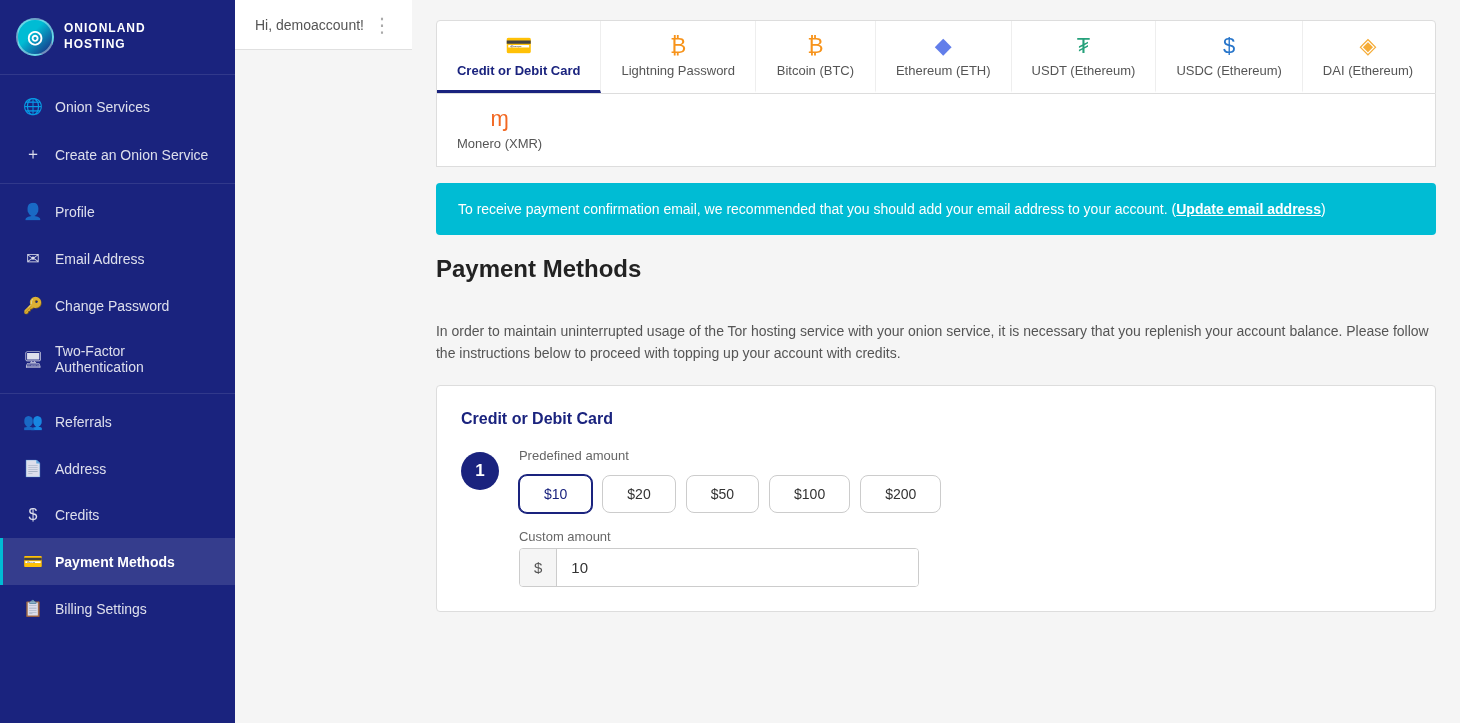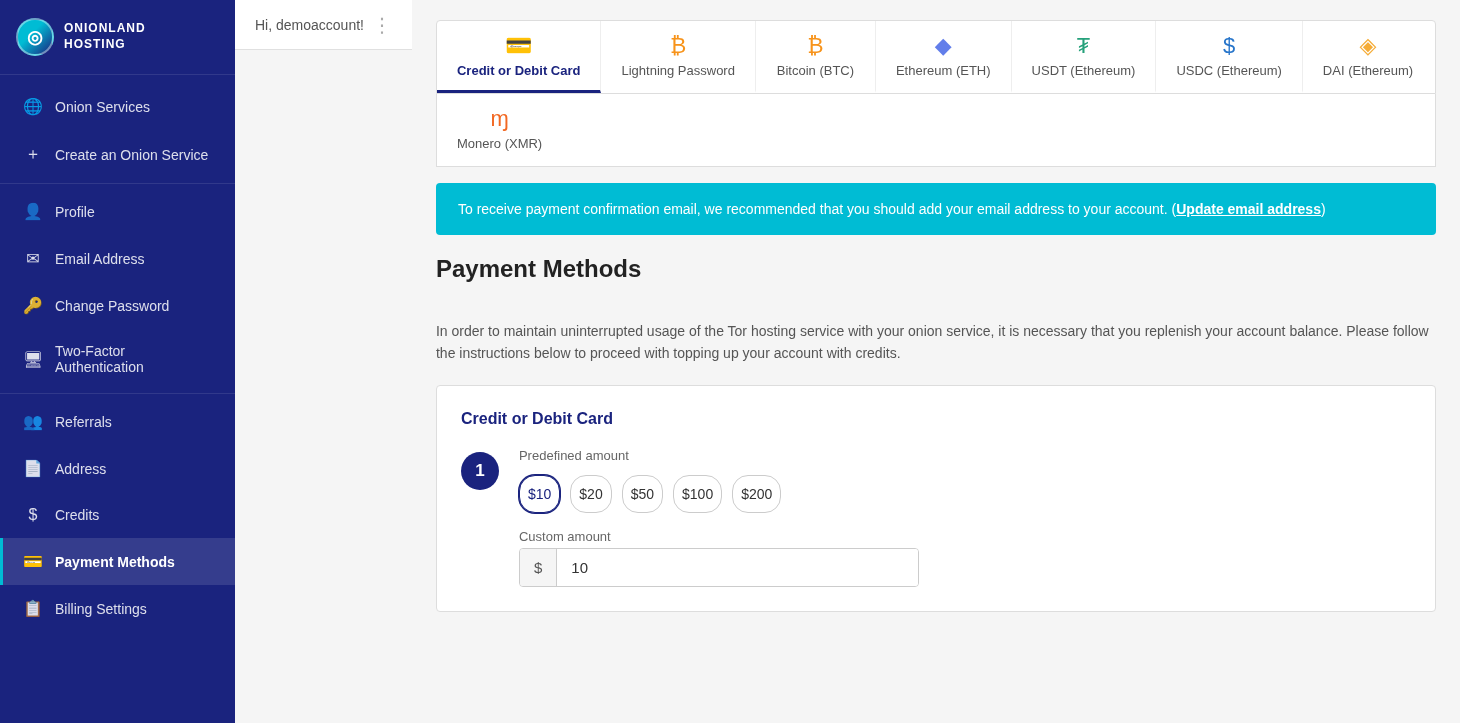--- a/index.html
+++ b/index.html
@@ -176,23 +176,23 @@
       flex-shrink: 0;
       margin-top: 4px;
     }
     .step-content { flex: 1; }
     .step-title { font-size: 18px; font-weight: 600; color: #222; margin-bottom: 10px; }
     .step-subtitle { font-size: 13px; color: #666; margin-bottom: 12px; }
 
     
     .amount-buttons { display: flex; gap: 10px; flex-wrap: wrap; margin-bottom: 16px; }
     .amount-btn {
-      padding: 10px 8px;
+      padding: 10px 24px;
       border: 1.5px solid #ccc;
-      border-radius: 16px;
+      border-radius: 8px;
       background: #fff;
       color: #333;
       font-size: 14px;
       cursor: pointer;
       font-weight: 500;
     }
     .amount-btn.selected {
       border-color: #1a237e;
       color: #1a237e;
       background: #fff;

